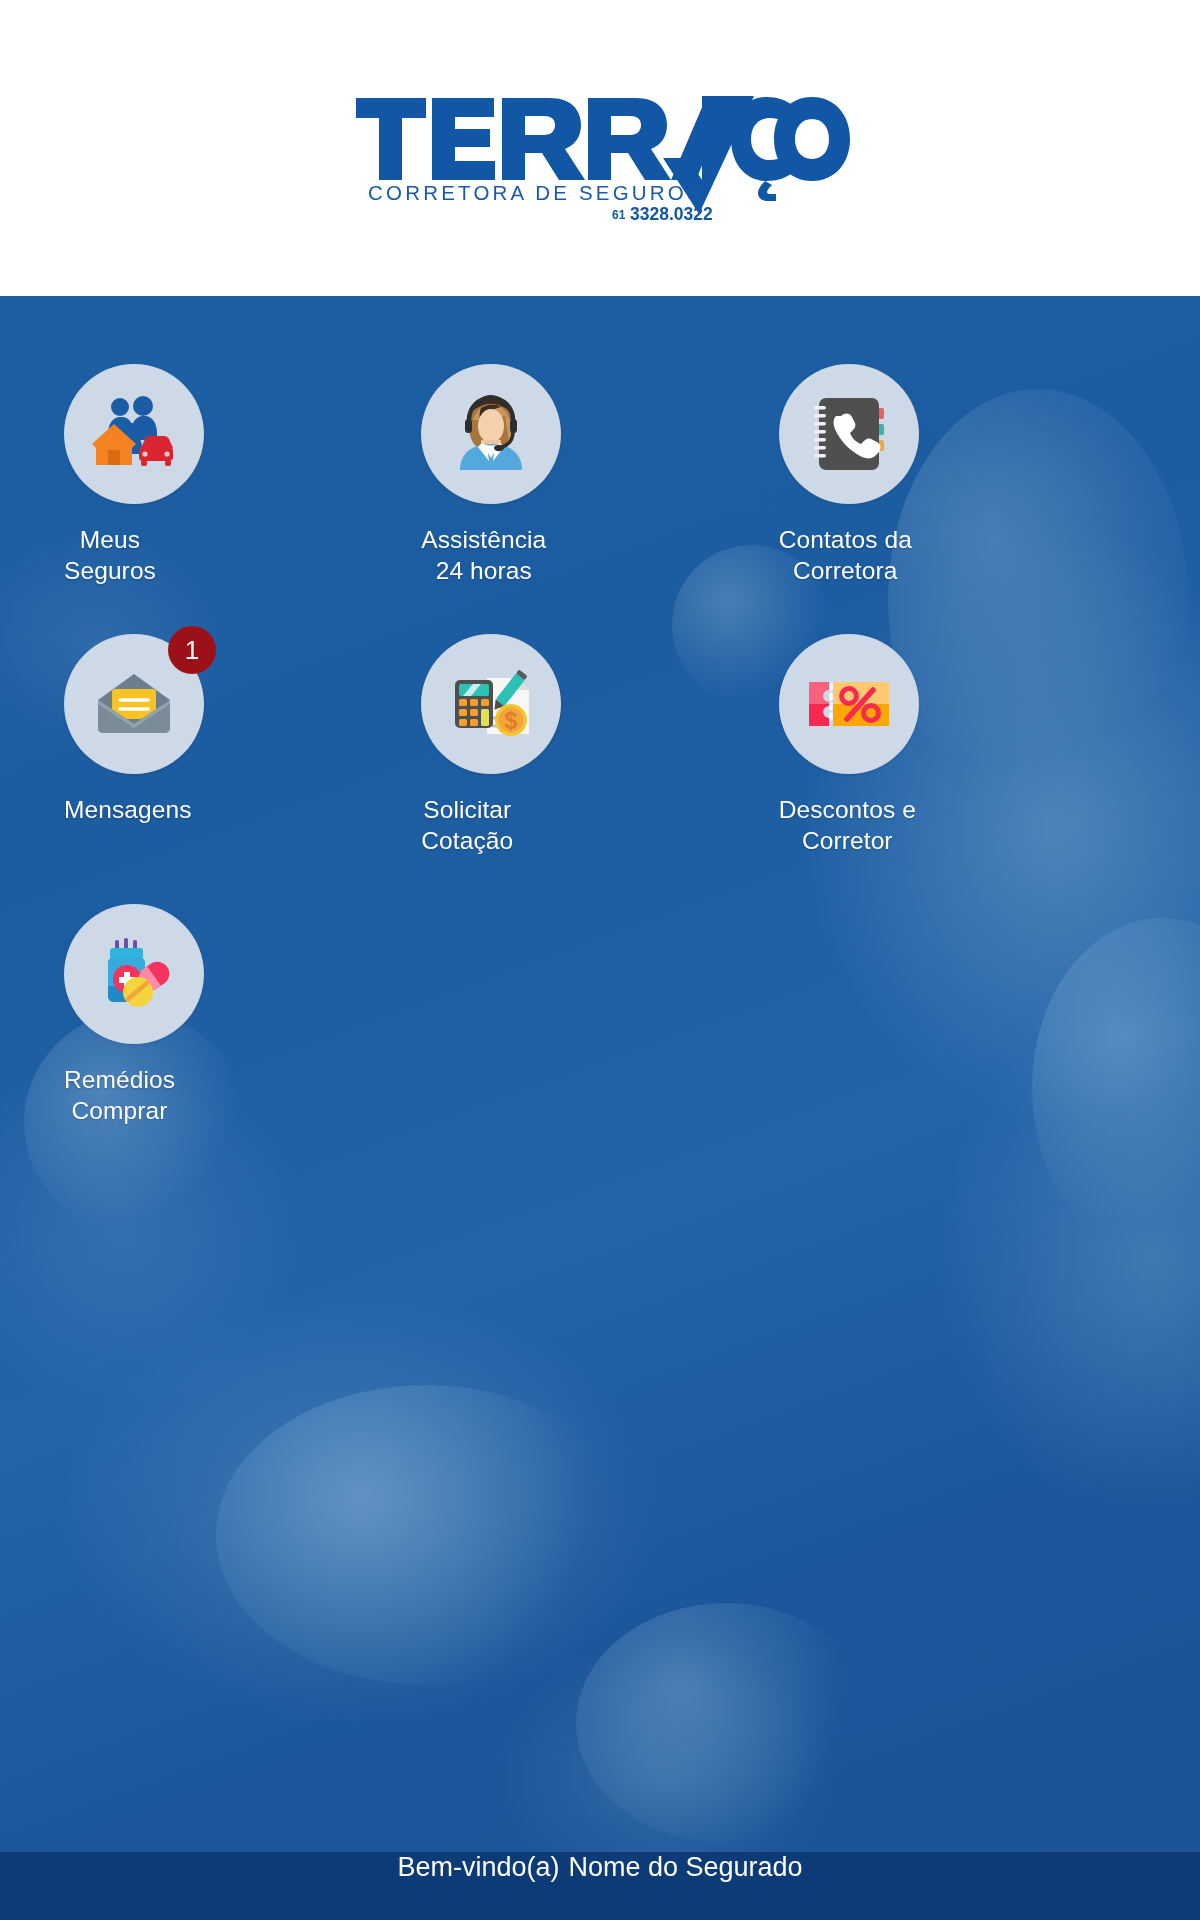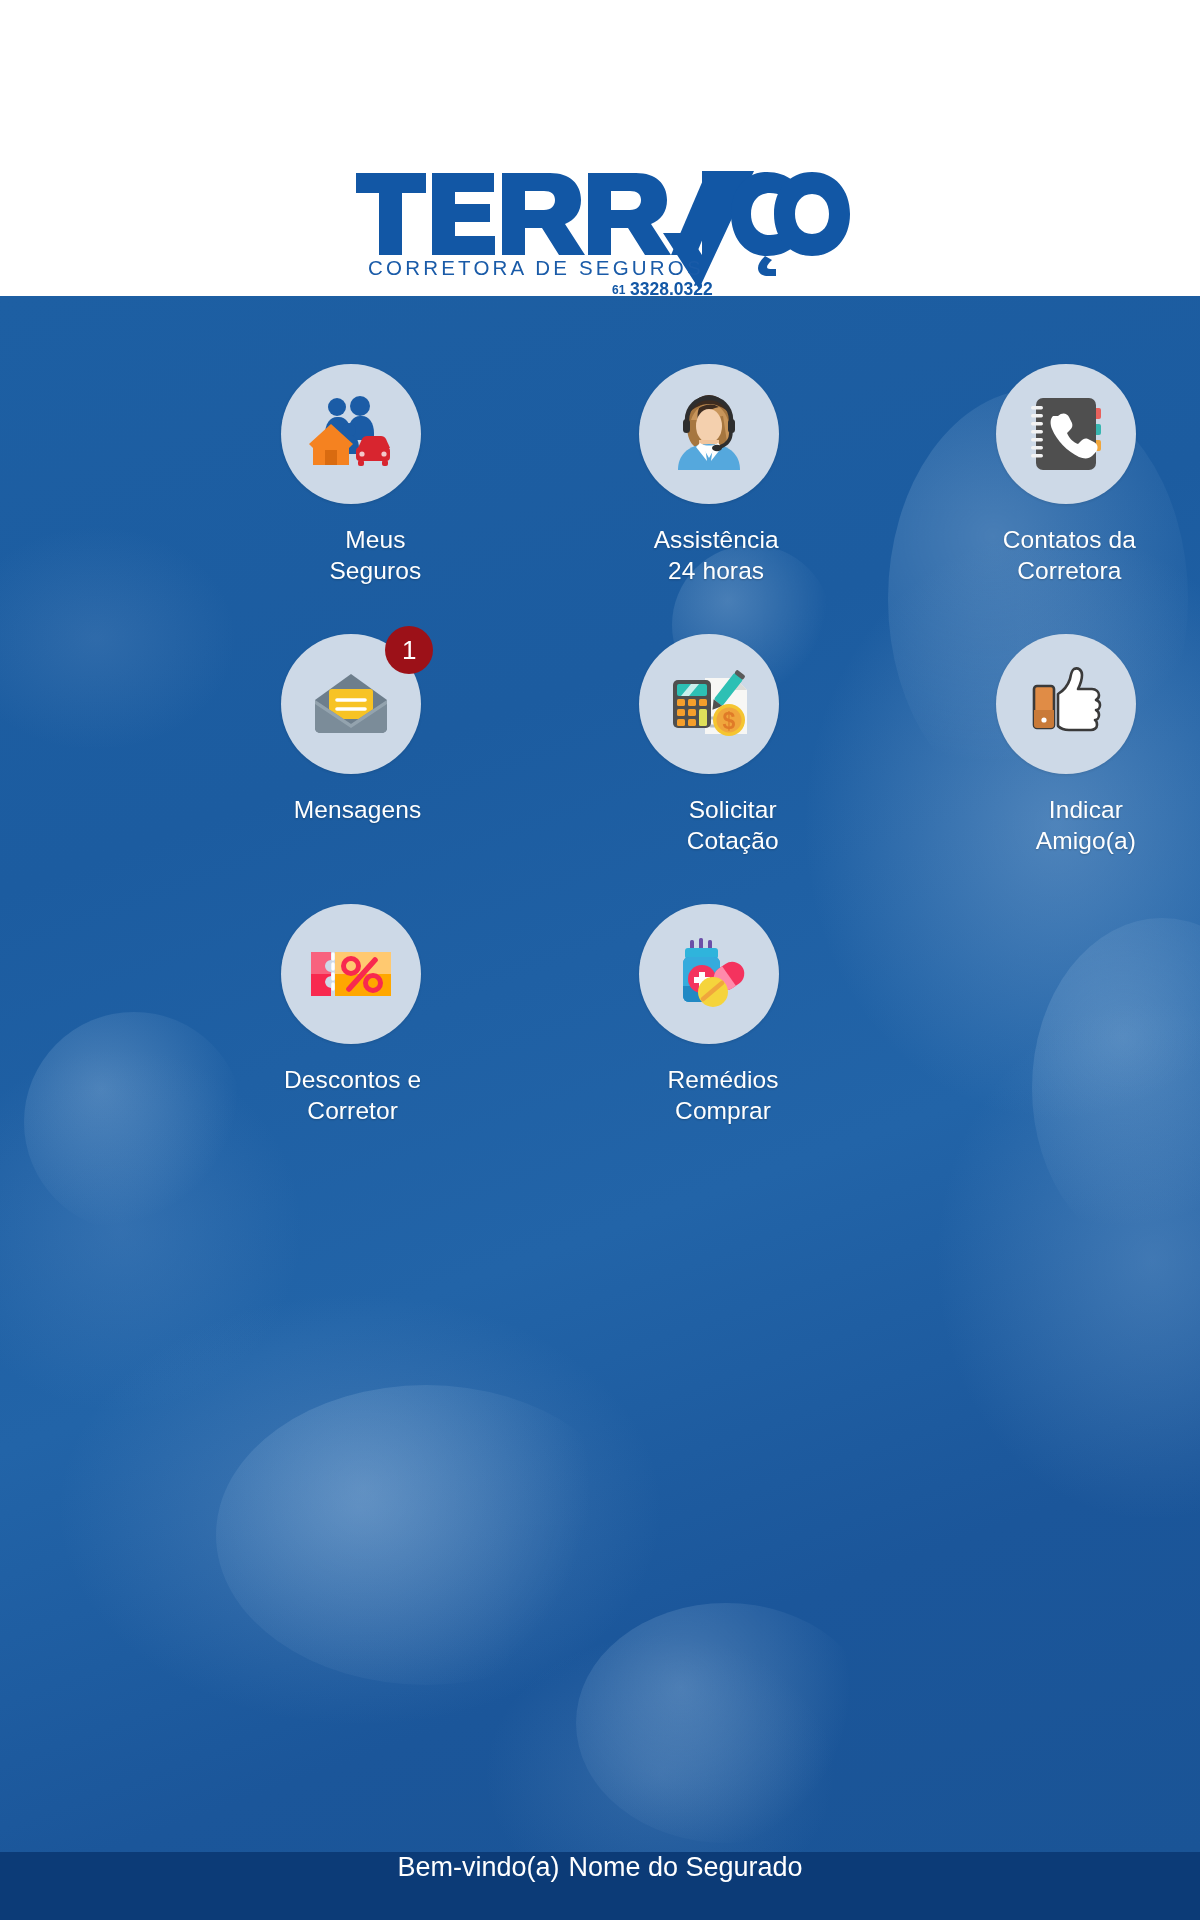--- a/index.html
+++ b/index.html
@@ -8,21 +8,21 @@
     font-family: "Liberation Sans", sans-serif;
     overflow: hidden;
     background: #ffffff;
   }
   .page { position: relative; width:1200px; height:1920px; display:flex; flex-direction:column; }
 
   
   .header {
     height: 296px;
     background:#ffffff;
-    display:flex; align-items:flex-end; justify-content:center;
+    display:flex; align-items:center; justify-content:center;
     flex: 0 0 296px;
     position:relative;
   }
   .logo-wrap { position:relative; width:500px; height:145px; }
   .logo-svg { display:block; width:500px; height:145px; }
 
   
   .main {
     flex:1 1 auto;
     position:relative;
@@ -48,21 +48,21 @@
 
   .grid {
     position:relative;
     display:grid;
     grid-template-columns: repeat(3, 1fr);
     row-gap: 48px;
     padding: 68px 64px 0 64px;
     z-index: 3;
   }
   .tile {
-    display:flex; flex-direction:column; align-items:flex-end;
+    display:flex; flex-direction:column; align-items:flex-start;
     cursor:pointer;
     user-select:none;
   }
   .icon-circle {
     position:relative;
     width:140px; height:140px;
     border-radius:50%;
     background:#cdd9e7;
     display:flex; align-items:center; justify-content:center;
     box-shadow:0 1px 3px rgba(0,0,0,0.10);
@@ -278,32 +278,20 @@
             <circle cx="68" cy="64" r="12.5" fill="#f0a63c"></circle>
             <text x="68" y="73" text-anchor="middle" font-family="Liberation Sans, sans-serif" font-size="23" font-weight="bold" fill="#e07b28">$</text>
           </svg>
         </div>
         <div class="tile-label">Solicitar
 Cotação</div>
       </div>
 
 
 
-      <div class="tile">
-        <div class="icon-circle">
-          <svg width="96" height="96" viewBox="0 0 96 96">
-            <rect x="16" y="30" width="20" height="42" rx="3" fill="#e08c46" stroke="#3a3a3a" stroke-width="2.6"></rect>
-            <path d="M16 54 h20 v15 a3 3 0 0 1 -3 3 h-14 a3 3 0 0 1 -3-3z" fill="#c97a38"></path>
-            <circle cx="26" cy="64" r="2.6" fill="#ffffff"></circle>
-            <path d="M40 38 c5-3 10-9 12-15 1-4 1-8 4-10 4-2 8 1 8 6 0 5-2 10-4 14 h14 c4 0 7 3 7 6 0 2-1 4-3 5 3 1 4 3 4 5 0 3-2 5-4 5 2 1 3 3 3 5 0 3-2 5-4 5 2 1 2 3 2 5 0 3-3 5-6 5 h-22 c-5 0-9-2-11-4z" fill="#ffffff" stroke="#3a3a3a" stroke-width="2.6" stroke-linejoin="round"></path>
-          </svg>
-        </div>
-        <div class="tile-label">Indicar
-Amigo(a)</div>
-      </div>
 
       <div class="tile">
         <div class="icon-circle">
           <svg width="96" height="96" viewBox="0 0 96 96">
             <path d="M8 26 h20 v8 a6 6 0 0 0 0 12 v4 a6 6 0 0 0 0 12 v8 h-20z" fill="#f8627e"></path>
             <path d="M8 48 h20 v2 a6 6 0 0 0 0 12 v8 h-20z" fill="#f8294f"></path>
             <rect x="32" y="26" width="56" height="44" fill="#ffc970"></rect>
             <rect x="32" y="48" width="56" height="22" fill="#ffa700"></rect>
             <g stroke="#ffffff" stroke-width="3.4" stroke-dasharray="5 5" stroke-linecap="round">
               <path d="M30 28 v40"></path>

